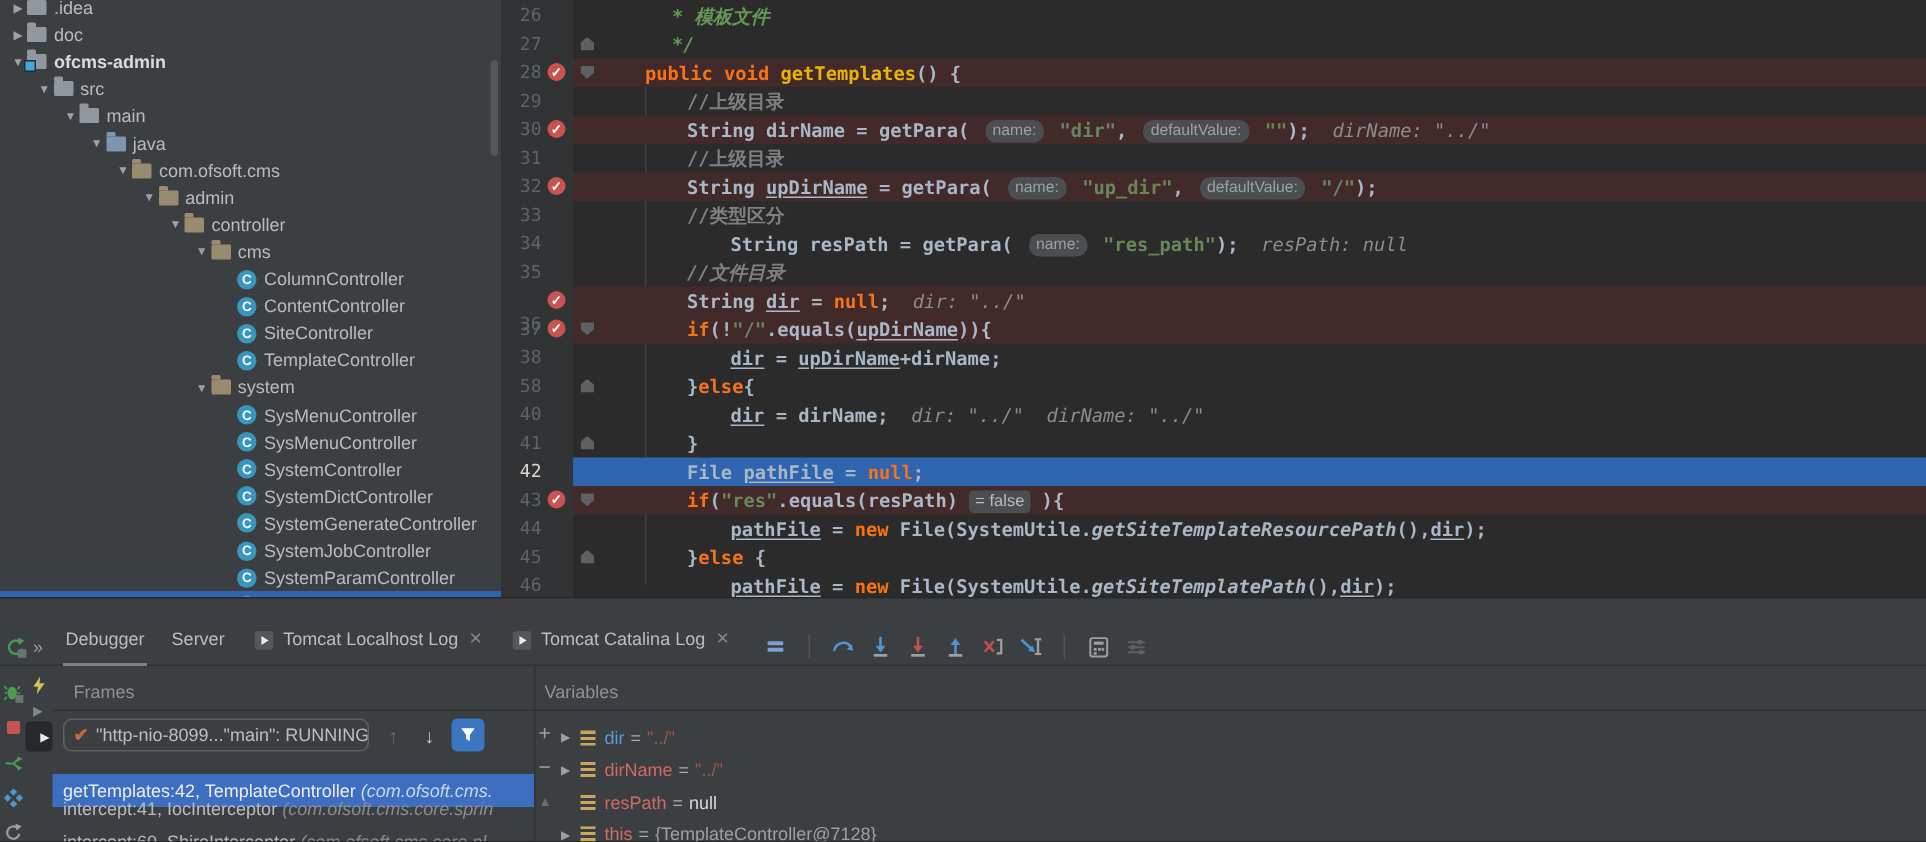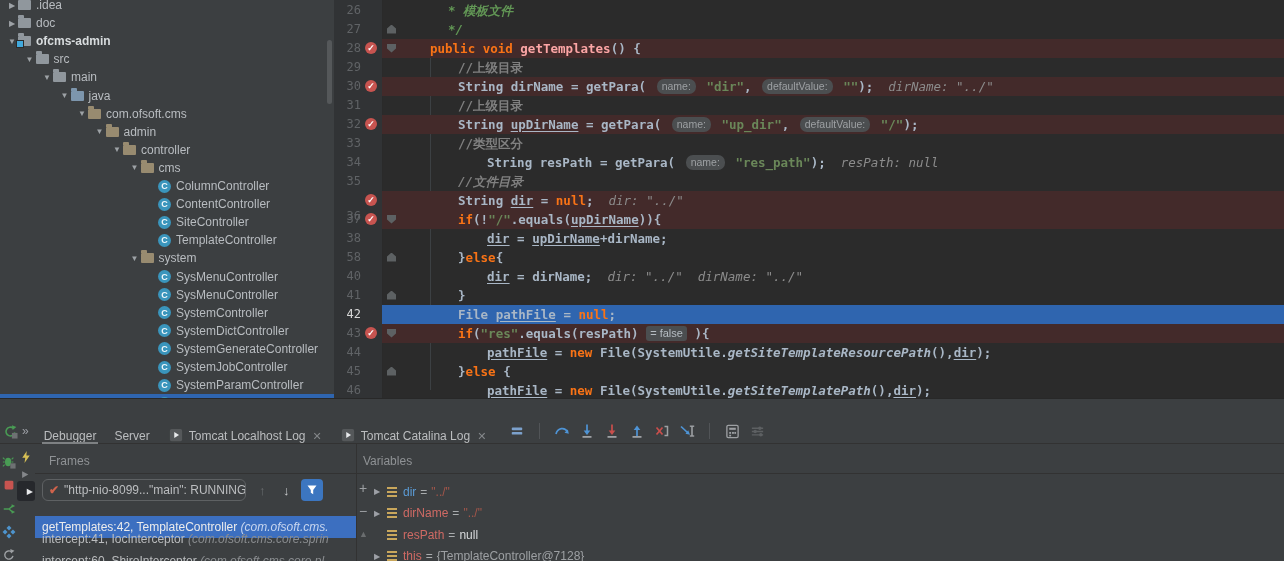--- a/index.html
+++ b/index.html
@@ -33,37 +33,37 @@
       font-size:12px;line-height:19px;color:#606366}
   .ln.cur{color:#d7d7d7}
   .bpdot{position:absolute;left:31px;width:12px;height:12px;border-radius:50%;background:#c75450;
          color:#fff;font-size:9px;line-height:12px;text-align:center;font-weight:bold}
   .fold{position:absolute;left:53px;width:9px;height:9px;background:#5d6163}
   .fold.down{clip-path:polygon(0 0,100% 0,100% 55%,50% 100%,0 55%)}
   .fold.up{clip-path:polygon(50% 0,100% 45%,100% 100%,0 100%,0 45%)}
   .cl{position:absolute;left:48px;right:0;height:19px;line-height:19px;white-space:pre;
       font-family:"DejaVu Sans Mono",monospace;font-size:12.5px;font-weight:bold;color:#a9b7c6}
   .s-id{color:#a9b7c6}.s-kw{color:#f97316}.s-str{color:#6a8759}.s-com{color:#808080}
-  .s-doc{color:#629755;font-style:italic}.s-mtd{color:#fca5a5}
+  .s-doc{color:#629755;font-style:italic}.s-mtd{color:#eab308}
   .s-smtd{color:#a9b7c6;font-style:italic}
   .s-und{color:#a9b7c6;text-decoration:underline;text-underline-offset:2px}
   .s-dbg{color:#8c8c8c;font-style:italic;font-weight:normal}
   .s-hint{background:#4b4e50;color:#9da0a3;border-radius:7px;padding:0 5px;font-size:10.5px;
           font-weight:normal;font-family:"Liberation Sans",sans-serif;margin:0 3px;display:inline-block;line-height:15px;vertical-align:1px}
   .s-eval{background:#4b4e50;color:#b5bcc2;border-radius:3px;padding:0 4px;font-size:11px;
           font-weight:normal;font-family:"Liberation Sans",sans-serif;display:inline-block;line-height:15px;vertical-align:1px}
   .iguide{position:absolute;width:1px;background:#3c4043}
 
   
   #services{position:absolute;left:0;top:398px;width:1284px;height:163px;background:#3c3f41;border-top:1px solid #282828;font-size:12px}
   #svc-title{position:absolute;left:0;top:0;width:100%;height:20px;border-bottom:1px solid #333639}
   #svc-title span{position:absolute;left:4px;top:3px;color:#bbbdbf}
   #tabrow{position:absolute;left:0;top:20px;width:100%;height:24px;border-bottom:1px solid #323232;display:flex;align-items:center}
   .ticon{width:16px;height:16px;display:inline-flex;align-items:center;justify-content:center}
-  .tab{display:flex;align-items:flex-end;gap:5px;padding:0 9px;height:100%;position:relative;color:#bbbdbf;cursor:default}
+  .tab{display:flex;align-items:flex-start;gap:5px;padding:0 9px;height:100%;position:relative;color:#bbbdbf;cursor:default}
   .tab.sel::after{content:"";position:absolute;left:7px;right:7px;bottom:-1px;height:2px;background:#7e8183}
   .tab .x{color:#84878a;font-size:11px;margin-left:2px}
   .vsep{width:1px;height:16px;background:#515457;margin:0 5px}
   #dbg-toolbar{display:flex;align-items:center;gap:9px;margin-left:14px}
   .tbico{width:16px;height:16px;display:inline-flex;align-items:center;justify-content:center}
   .tbico.dis{opacity:.45}
   #svc-content{position:absolute;left:0;top:44px;width:100%;height:119px}
 
   #col1{position:absolute;left:0;top:-24px;width:17px;height:143px}
   #col1 .cico{position:absolute;left:2px;width:14px;height:14px;display:flex;align-items:center;justify-content:center}

